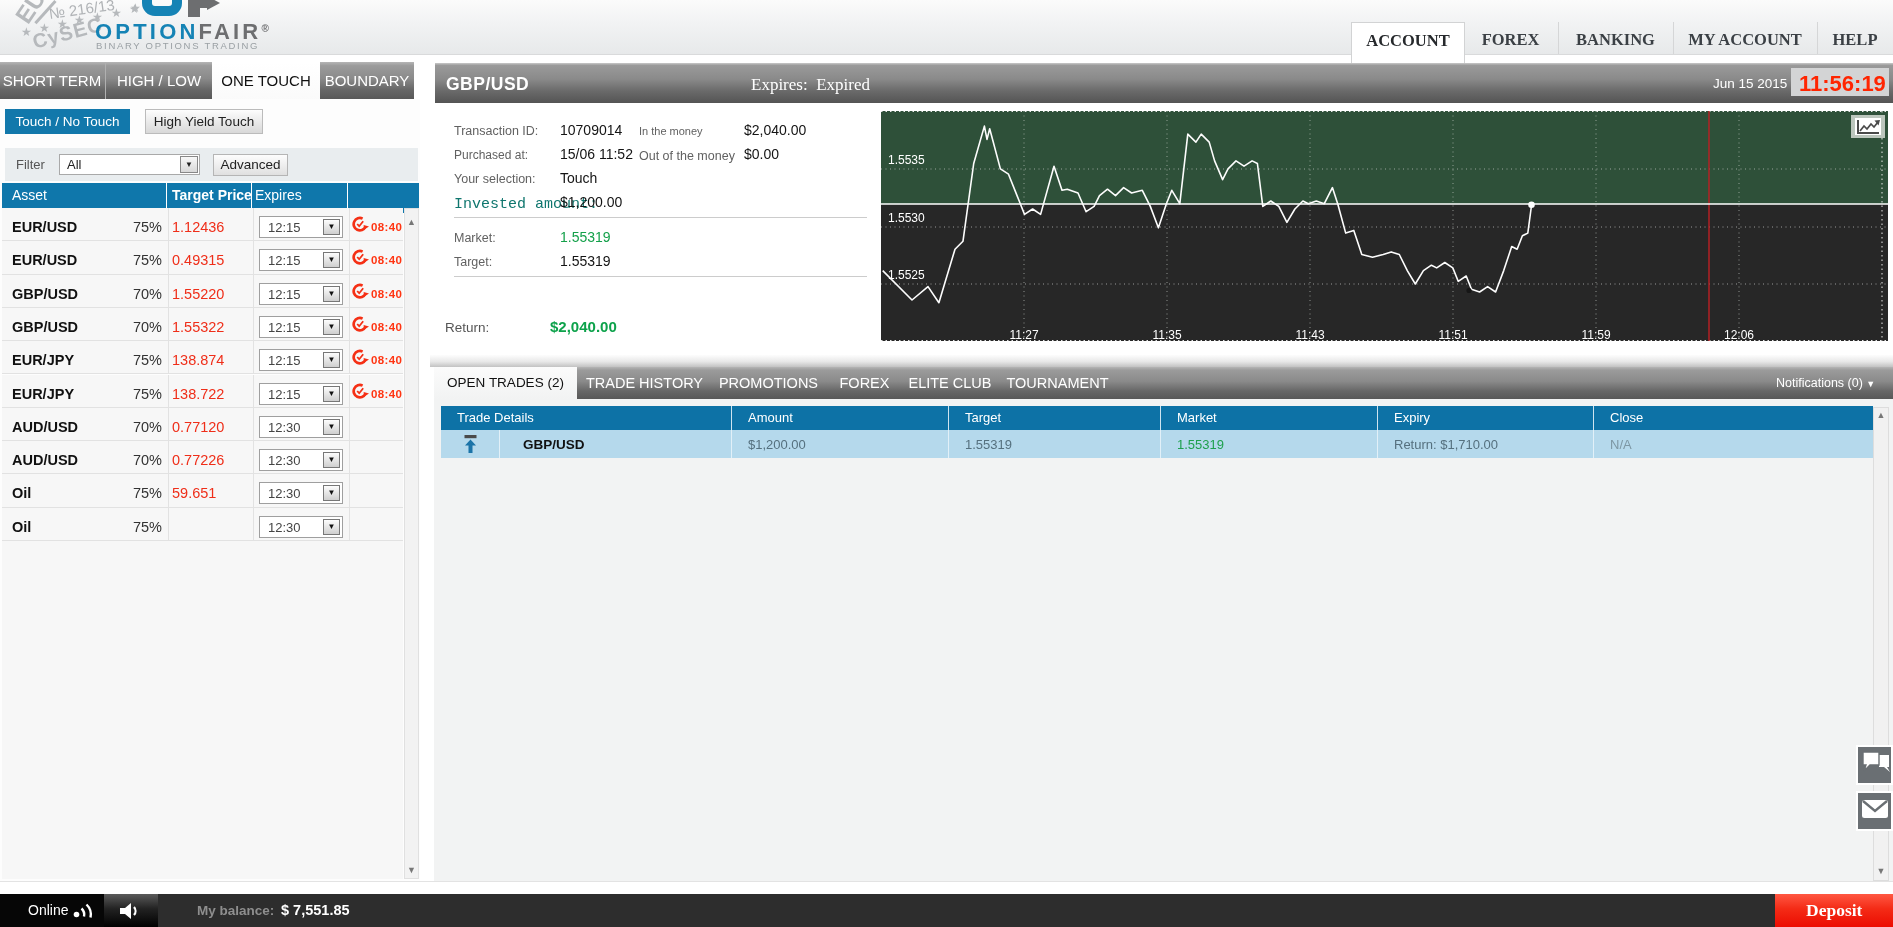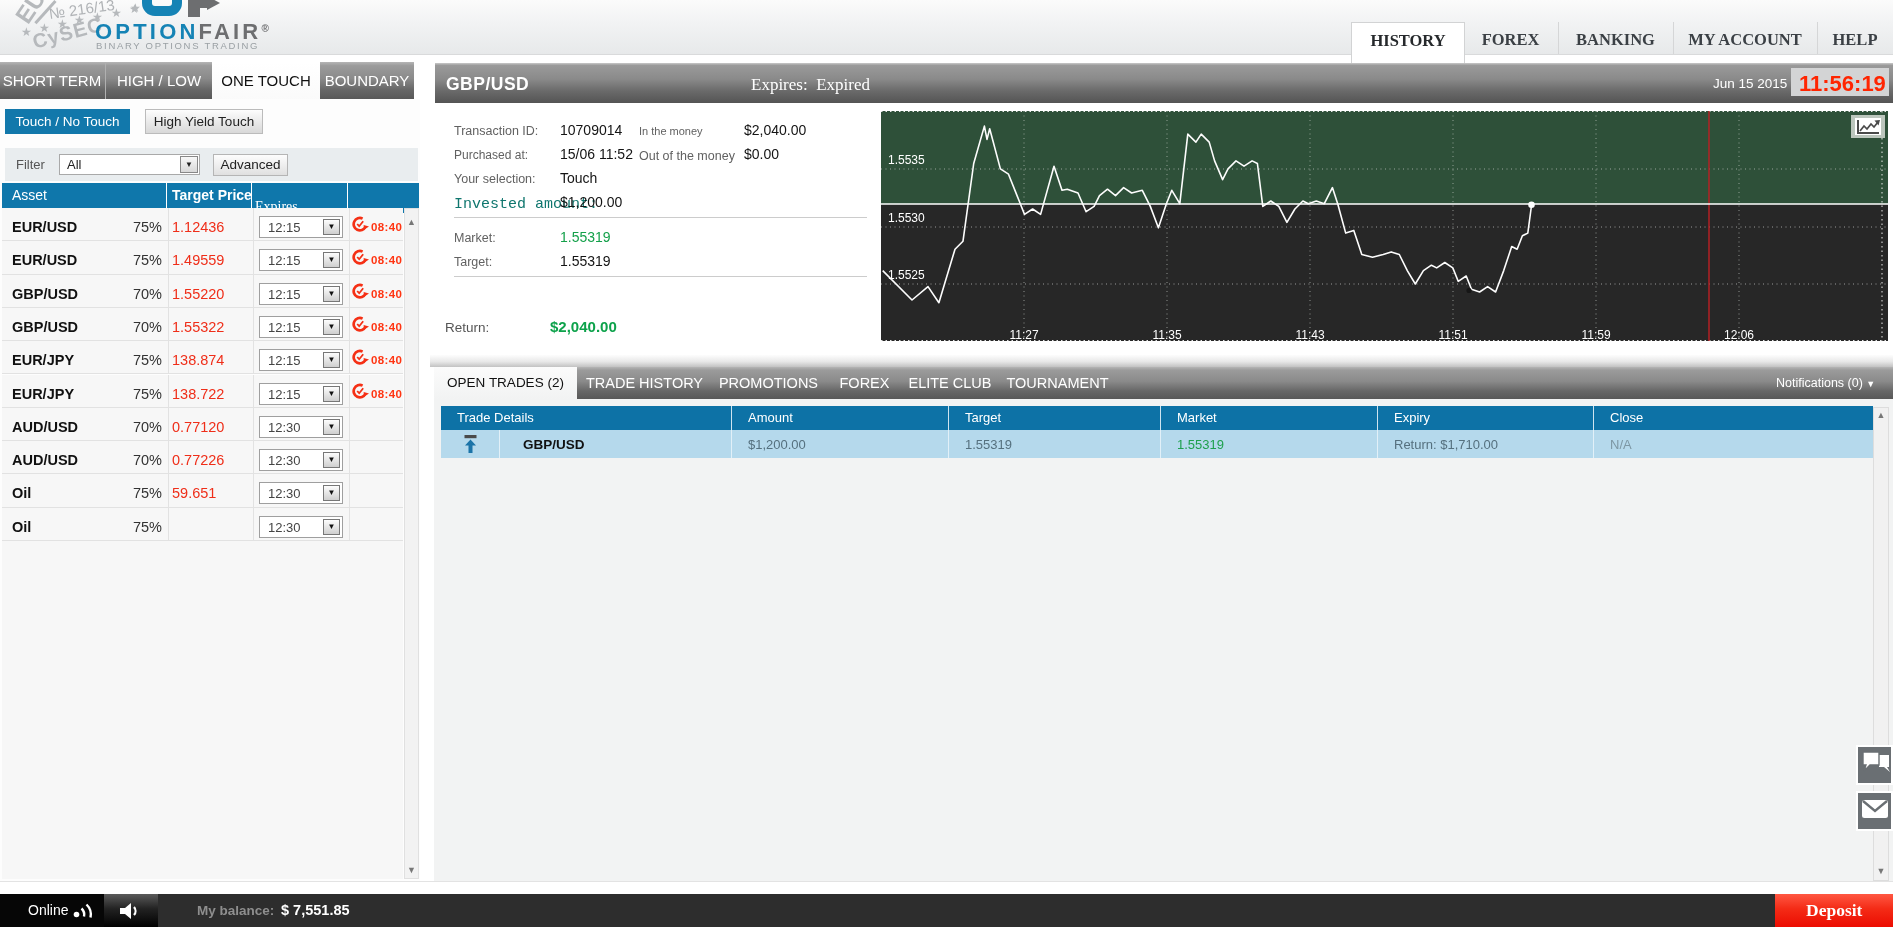--- a/index.html
+++ b/index.html
@@ -30,21 +30,21 @@
 
 <div class="abs" style="left:142px;top:-34px;width:20px;height:30px;border:10px solid #1583b5;border-radius:13px;"></div>
 <div class="abs" style="left:188px;top:0;width:12px;height:17px;background:#6d6e70;"></div>
 <div class="abs" style="left:200px;top:0;width:10px;height:8px;background:#6d6e70;"></div>
 <div class="abs" style="left:207px;top:-4px;width:0;height:0;border-left:13px solid #6d6e70;border-top:7px solid transparent;border-bottom:7px solid transparent;"></div>
 
 <div class="abs" style="left:95px;top:19px;font-size:22px;font-weight:bold;letter-spacing:3.2px;"><span style="color:#1583b5;">OPTION</span><span style="color:#6d6e70;">FAIR</span><span style="color:#6d6e70;font-size:10px;vertical-align:7px;">®</span></div>
 <div class="abs" style="left:96px;top:40px;font-size:9.5px;color:#9aa0a4;letter-spacing:1.7px;">BINARY OPTIONS TRADING</div>
 
 <div class="abs" style="left:1351px;top:22px;width:542px;height:32px;font-family:'Liberation Serif',serif;font-weight:bold;font-size:16.5px;color:#3b4045;">
-  <div class="abs" style="left:0;top:0;width:112px;height:40px;background:#fff;border:1px solid #d2d3d4;border-bottom:none;text-align:center;line-height:36px;color:#26292c;">HISTORY</div>
+  <div class="abs" style="left:0;top:0;width:112px;height:40px;background:#fff;border:1px solid #d2d3d4;border-bottom:none;text-align:center;line-height:36px;color:#26292c;">ACCOUNT</div>
   <div class="abs" style="left:112px;top:0;width:95px;height:32px;text-align:center;line-height:36px;border-right:1px solid #d5d6d7;">FOREX</div>
   <div class="abs" style="left:207px;top:0;width:115px;height:32px;text-align:center;line-height:36px;border-right:1px solid #d5d6d7;">BANKING</div>
   <div class="abs" style="left:322px;top:0;width:144px;height:32px;text-align:center;line-height:36px;border-right:1px solid #d5d6d7;">MY ACCOUNT</div>
   <div class="abs" style="left:466px;top:0;width:76px;height:32px;text-align:center;line-height:36px;">HELP</div>
 </div>
 
 <div class="abs gray-tab" style="left:0;top:62px;width:414px;height:37px;"></div>
 <div class="abs" style="left:0;top:62px;width:104px;height:37px;color:#fff;font-size:15px;text-align:center;line-height:37px;">SHORT TERM</div>
 <div class="abs" style="left:105px;top:62px;width:106px;height:37px;color:#fff;font-size:15px;text-align:center;line-height:37px;border-left:1px solid #b0b0b0;">HIGH / LOW</div>
 <div class="abs" style="left:212px;top:62px;width:108px;height:41px;background:linear-gradient(to bottom,#fff 0,#fafafa 100%);color:#111;font-size:15px;text-align:center;line-height:37px;">ONE TOUCH</div>
@@ -59,21 +59,21 @@
 <div class="abs" style="left:16px;top:157px;font-size:13px;color:#555;">Filter</div>
 <div class="abs" style="left:59px;top:154px;width:141px;height:21px;background:#fff;border:1px solid #a9a9a9;box-sizing:border-box;">
   <div class="abs" style="left:7px;top:2px;font-size:13px;color:#222;">All</div>
   <div class="abs" style="right:1px;top:1px;width:18px;height:17px;background:linear-gradient(to bottom,#f8f8f8,#d8d8d8);border:1px solid #888;box-sizing:border-box;text-align:center;font-size:8px;line-height:15px;color:#222;">▼</div>
 </div>
 <div class="abs" style="left:213px;top:154px;width:75px;height:22px;background:linear-gradient(to bottom,#fdfdfd,#e0e0e0);border:1px solid #b5b5b5;box-sizing:border-box;color:#222;font-size:13.5px;text-align:center;line-height:20px;">Advanced</div>
 
 <div class="abs" style="left:2px;top:183px;width:417px;height:30px;background:#0f77ab;color:#fff;font-size:14px;">
   <div class="abs" style="left:10px;top:4px;">Asset</div>
   <div class="abs" style="left:170px;top:4px;font-weight:bold;">Target Price</div>
-  <div class="abs" style="left:253px;top:16px;font-family:Liberation Serif, serif;">Expires</div>
+  <div class="abs" style="left:253px;top:4px;">Expires</div>
   <div class="abs" style="left:164px;top:0;width:1px;height:25px;background:#fff;"></div>
   <div class="abs" style="left:249px;top:0;width:1px;height:25px;background:#fff;"></div>
   <div class="abs" style="left:345px;top:0;width:1px;height:25px;background:#fff;"></div>
 </div>
 
 <div id="assetrows">
 <div class="abs" style="left:2px;top:208.0px;width:401px;height:33.3px;background:#f7f7f7;border-bottom:1px solid #e2e2e2;box-sizing:border-box;">
 <div class="abs" style="left:10px;top:11px;font-size:14.5px;font-weight:bold;color:#111;">EUR/USD</div>
 <div class="abs" style="left:100px;top:11px;width:60px;text-align:right;font-size:14.5px;color:#333;">75%</div>
 <div class="abs" style="left:170px;top:11px;font-size:14.5px;color:#ef2e19;">1.12436</div>
@@ -87,21 +87,21 @@
 <svg class="abs" style="left:350px;top:8px;" width="17" height="17" viewBox="0 0 17 17">
 <path d="M 10.6 2.6 A 6.2 6.2 0 1 0 13.5 10.8" fill="none" stroke="#f53015" stroke-width="2.7"></path>
 <polygon points="11.6,9.0 17,10.6 12.0,13.8" fill="#f53015"></polygon>
 <polyline points="5.2,8.0 7.2,10.2 11.2,5.2" fill="none" stroke="#f53015" stroke-width="1.8"></polyline>
 </svg>
 <div class="abs" style="left:369px;top:13px;font-size:11.5px;font-weight:bold;color:#ff3512;letter-spacing:0.4px;">08:40</div>
 </div>
 <div class="abs" style="left:2px;top:241.3px;width:401px;height:33.3px;background:#f7f7f7;border-bottom:1px solid #e2e2e2;box-sizing:border-box;">
 <div class="abs" style="left:10px;top:11px;font-size:14.5px;font-weight:bold;color:#111;">EUR/USD</div>
 <div class="abs" style="left:100px;top:11px;width:60px;text-align:right;font-size:14.5px;color:#333;">75%</div>
-<div class="abs" style="left:170px;top:11px;font-size:14.5px;color:#ef2e19;">1.49559</div>
+<div class="abs" style="left:170px;top:11px;font-size:14.5px;color:#ef2e19;">0.49315</div>
 <div class="abs" style="left:257px;top:8px;width:84px;height:22px;background:#fff;border:1px solid #9f9f9f;box-sizing:border-box;">
           <div class="abs" style="left:8px;top:3px;font-size:13px;color:#444;">12:15</div>
           <div class="abs" style="right:2px;top:2px;width:17px;height:16px;background:linear-gradient(to bottom,#fdfdfd,#cfcfcf);border:1px solid #777;box-sizing:border-box;text-align:center;font-size:8px;line-height:14px;color:#111;">▼</div>
         </div>
 <div class="abs" style="left:166px;top:0;width:1px;height:33.3px;background:#e2e2e2;"></div>
 <div class="abs" style="left:251px;top:0;width:1px;height:33.3px;background:#e2e2e2;"></div>
 <div class="abs" style="left:347px;top:0;width:1px;height:33.3px;background:#e2e2e2;"></div>
 <svg class="abs" style="left:350px;top:8px;" width="17" height="17" viewBox="0 0 17 17">
 <path d="M 10.6 2.6 A 6.2 6.2 0 1 0 13.5 10.8" fill="none" stroke="#f53015" stroke-width="2.7"></path>
 <polygon points="11.6,9.0 17,10.6 12.0,13.8" fill="#f53015"></polygon>

